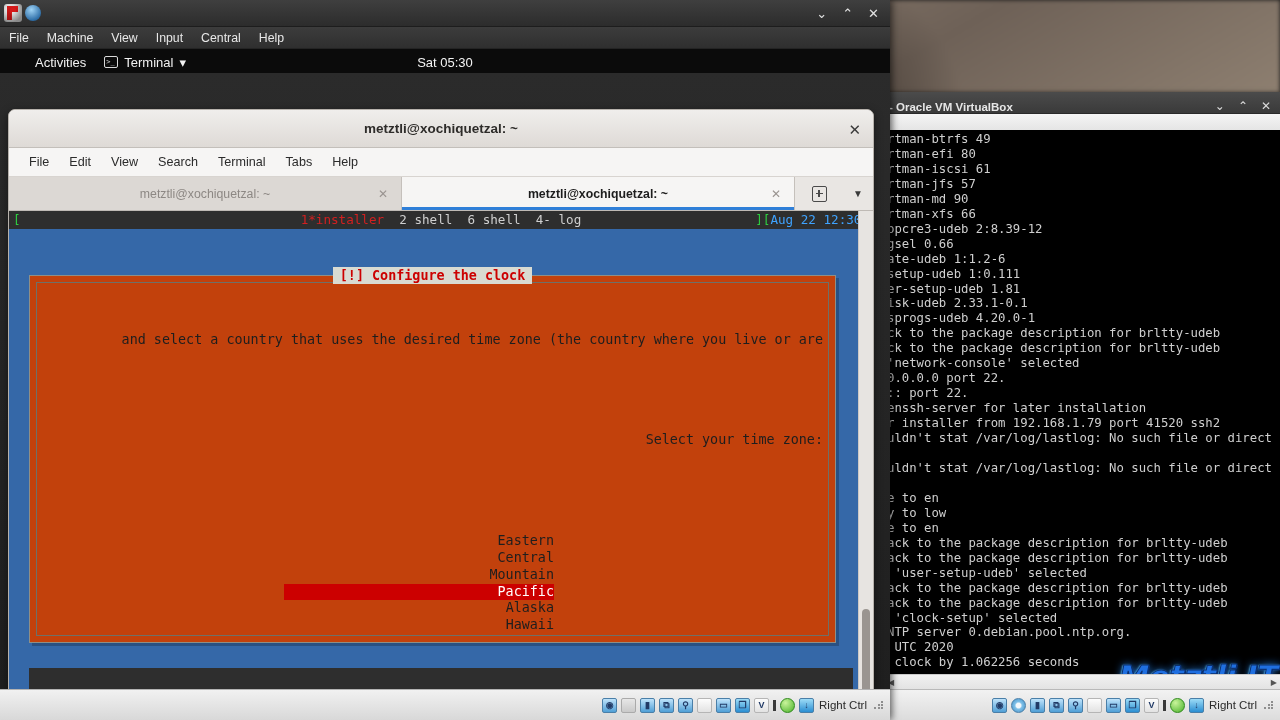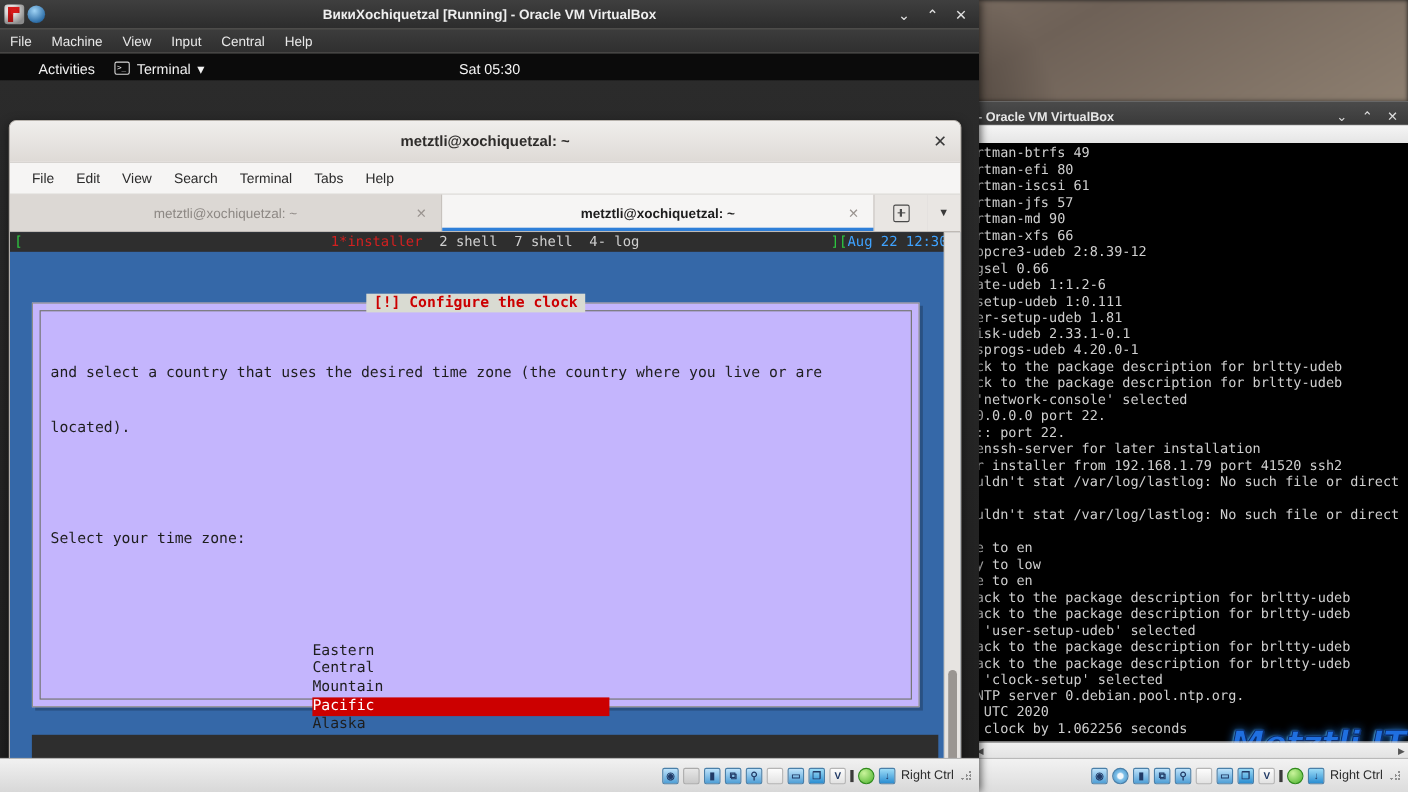--- a/index.html
+++ b/index.html
@@ -276,23 +276,24 @@
   .tmux-status .win { color: #cfcfcf; }
   .tmux-status .date { color: #3fa3ff; }
   .tmux-left { padding-left: 4px; }
   .tmux-mid { flex: 1 1 auto; text-align: left; }
   .tmux-right { margin-left: auto; padding-right: 4px; }
 
   .blue-area { position: absolute; left:0; right:0; top:18px; bottom:0; background:#3568a8; }
 
   .d-frame {
     position: absolute; left: 20px; top: 46px; width: 805px; height: 366px;
-    background: #c4b5fd;
+    background: #c2410c;
     border: 1px solid #8d8f88;
     box-shadow: 3px 3px 0 rgba(0,0,0,.22);
+    text-align: right;
   }
   .d-inner {
     position: absolute; left: 6px; top: 6px; right: 6px; bottom: 6px;
     border: 1px solid #6e7068;
   }
   .d-titlewrap {
     position: absolute; left: 0; right: 0; top: -9px;
     display: flex; align-items: center; justify-content: center;
     pointer-events: none;
   }
@@ -416,21 +417,20 @@
     </div>
   </div>
 
   <div class="vm-window">
 
     <div class="vm-titlebar">
       <span class="vm-icons">
         <span class="vb-logo"></span>
         <span class="vm-guestico"></span>
       </span>
-      <span class="vm-title-text">ВикиXochiquetzal [Running] - Oracle VM VirtualBox</span>
       <span class="vm-wctrls">
         <span>⌄</span>
         <span>⌃</span>
         <span>✕</span>
       </span>
     </div>
 
     <div class="vm-menubar" id="vm-menu">
         <span class="mi">File</span>
         <span class="mi">Machine</span>
@@ -482,39 +482,38 @@
               <span class="gt-newtab-box"></span>
             </div>
             <div class="gt-tabmenu">▼</div>
           </div>
 
         <div class="gt-body">
 
           <div class="tmux-status">
             <span class="brk tmux-left">[</span>
             <span class="tmux-mid" style="text-align:center;">
-              <span class="win-active" id="tmux-active">1*installer</span><span class="win">  2 shell  7 shell  4- log</span>
+              <span class="win-active" id="tmux-active">1*installer</span><span class="win">  2 shell  6 shell  4- log</span>
             </span>
             <span class="brk">]</span>
             <span class="brk">[</span>
             <span class="date">Aug 22 12:30</span>
             <span class="brk tmux-right">]</span>
           </div>
 
           <div class="blue-area">
 
             <div class="d-frame">
               <div class="d-inner"></div>
               <div class="d-titlewrap">
                 <span class="d-title">[!] Configure the clock</span>
               </div>
 
               <div class="d-content">
                 <div class="d-para">and select a country that uses the desired time zone (the country where you live or are</div>
-                <div class="d-para">located).</div>
                 <div class="d-spacer"></div>
                 <div class="d-para">Select your time zone:</div>
                 <div class="d-spacer"></div>
                 <div class="tz-list" id="tz-list"><span class="tz-item">Eastern</span><span class="tz-item">Central</span><span class="tz-item">Mountain</span><span class="tz-item sel">Pacific</span><span class="tz-item">Alaska</span><span class="tz-item">Hawaii</span></div>
                 
                 
               </div>
             </div>
 
             <div class="bottom-dark"></div>

